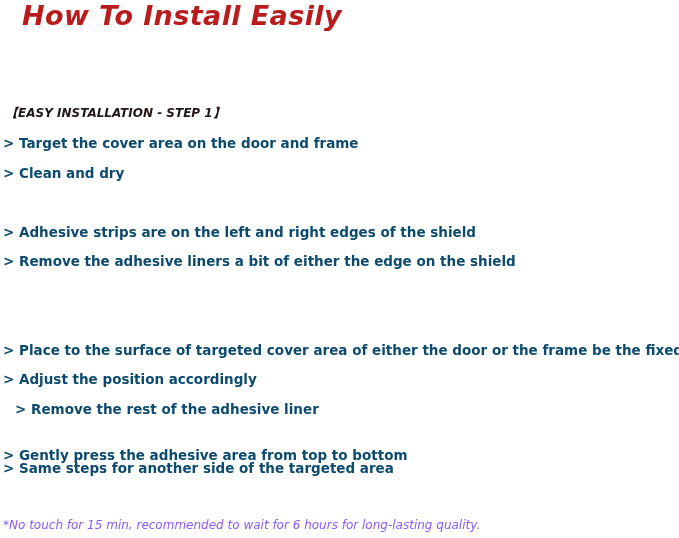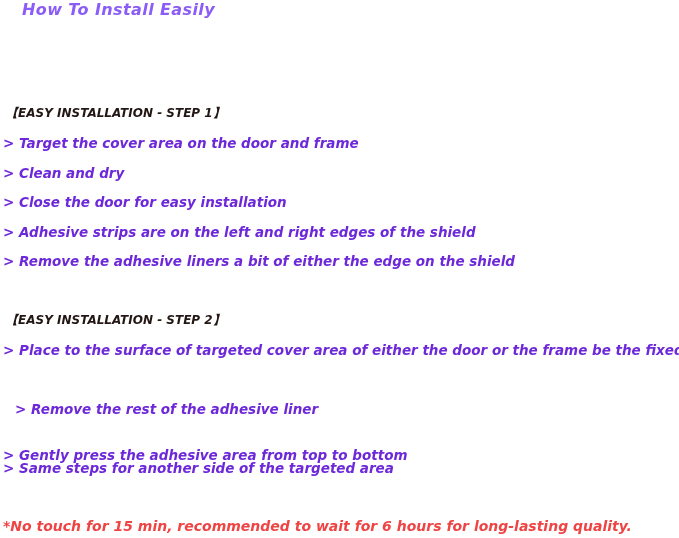--- a/index.html
+++ b/index.html
@@ -18,52 +18,51 @@
     position: relative;
     width: 679px;
     height: 538px;
     box-sizing: border-box;
     padding: 0 8px;
   }
   .title {
     position: absolute;
     left: 22px;
     top: 0px;
-    font-size: 16px;
+    font-size: 27px;
     font-weight: bold;
     font-style: italic;
     letter-spacing: 0.4px;
-    color: #8b5cf6;
+    color: #b91c1c;
     white-space: nowrap;
   }
   .section-head {
     position: absolute;
     left: 6px;
     font-size: 12px;
     font-weight: bold;
     font-style: italic;
     color: #231715;
     white-space: nowrap;
   }
   .bullet-line {
     position: absolute;
     left: 3px;
     font-size: 13.5px;
     font-weight: bold;
-    font-style: italic;
-    color: #6d28d9;
+    color: #0c4a6e;
     white-space: nowrap;
   }
   .footnote {
     position: absolute;
     left: 3px;
-    font-size: 14px;
-    font-weight: bold;
+    font-size: 12px;
+    font-weight: normal;
     font-style: italic;
-    color: #ef4444;
+    color: #8b5cf6;
     white-space: nowrap;
   }
   
   .s1-head { top: 105px; }
   .s1-l1 { top: 135px; }
   .s1-l2 { top: 165px; text-align: right; }
   .s1-l3 { top: 194px; }
   .s1-l4 { top: 224px; }
   .s1-l5 { top: 253px; }
   .s2-head { top: 312px; }
@@ -77,25 +76,24 @@
 </head>
 <body>
 
 <div class="page">
 
   <div class="title">How To Install Easily</div>
 
   <div class="section-head s1-head">【EASY INSTALLATION - STEP 1】</div>
   <div class="bullet-line s1-l1">&gt; Target the cover area on the door and frame</div>
   <div class="bullet-line s1-l2">&gt; Clean and dry</div>
-  <div class="bullet-line s1-l3">&gt; Close the door for easy installation</div>
   <div class="bullet-line s1-l4">&gt; Adhesive strips are on the left and right edges of the shield</div>
   <div class="bullet-line s1-l5">&gt; Remove the adhesive liners a bit of either the edge on the shield</div>
 
-  <div class="section-head s2-head">【EASY INSTALLATION - STEP 2】</div>
   <div class="bullet-line s2-l1">&gt; Place to the surface of targeted cover area of either the door or the frame be the fixed point</div>
+  <div class="bullet-line s2-l2">&gt; Adjust the position accordingly</div>
   <div class="bullet-line s2-l3">&gt; Remove the rest of the adhesive liner</div>
   <div class="bullet-line s2-l4">&gt; Gently press the adhesive area from top to bottom</div>
   <div class="bullet-line s2-l5">&gt; Same steps for another side of the targeted area</div>
 
   <div class="footnote note">*No touch for 15 min, recommended to wait for 6 hours for long-lasting quality.</div>
 
 </div>
 
 </body></html>

